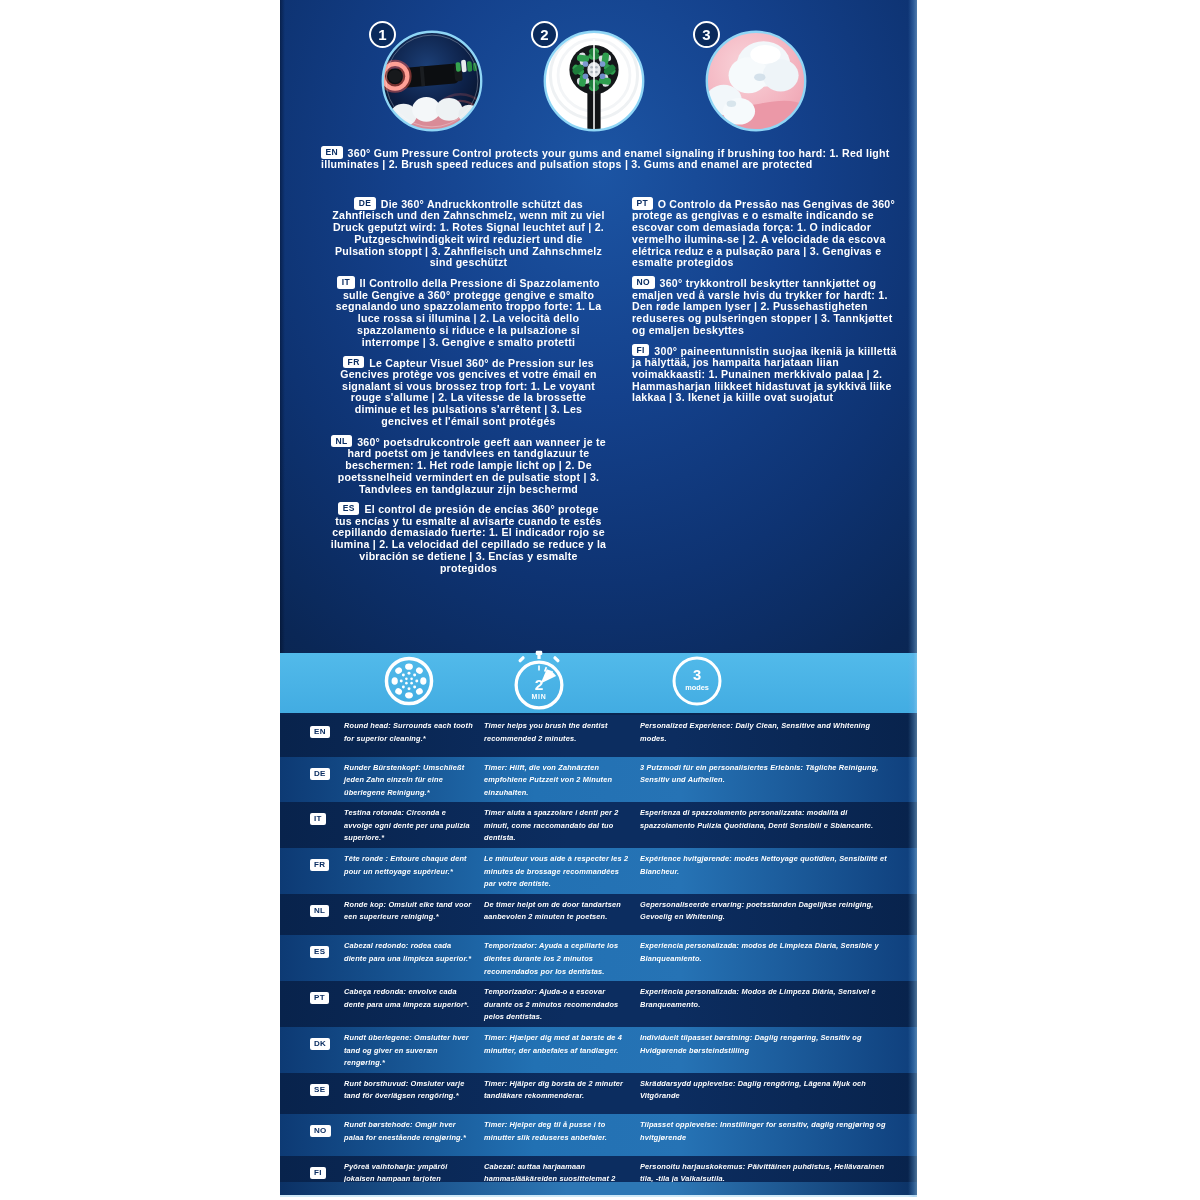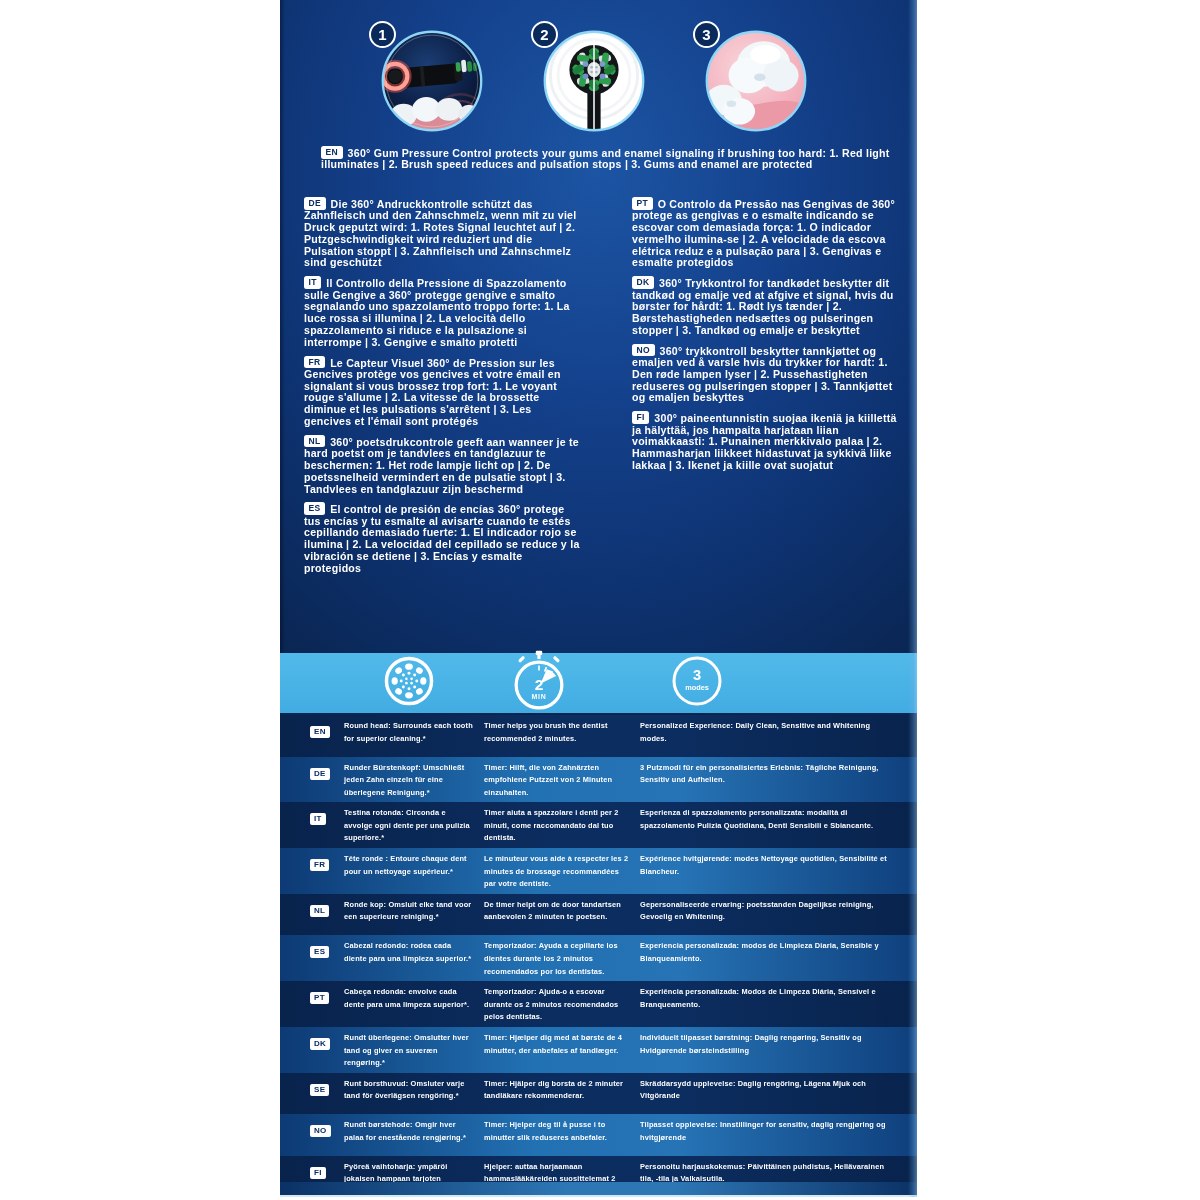--- a/index.html
+++ b/index.html
@@ -20,38 +20,38 @@
         background:#0a2a5c;border:2.5px solid #ffffff;color:#fff;font-weight:800;font-size:15px;
         display:flex;align-items:center;justify-content:center;box-sizing:border-box;}
   .fig1{left:99px;} .fig2{left:261px;} .fig3{left:423px;}
 
   
   .intro{position:absolute;left:41px;top:146px;width:588px;}
   .par{font-size:10.6px;line-height:11.8px;font-weight:700;letter-spacing:.25px;color:#fff;margin:0 0 7px 0;}
   .lbadge{display:inline-block;background:#fff;color:#0a2d62;font-weight:800;font-size:8.5px;line-height:1;
         padding:2px 4.5px;border-radius:2.5px;letter-spacing:.4px;vertical-align:1.5px;margin-right:5px;}
   .paracol{position:absolute;top:197px;width:277px;}
-  .paracol.left{left:24px;} .paracol.right{left:352px;}
+  .paracol.left{left:50px;text-align:center;} .paracol.right{left:352px;}
 
   
   .band{position:absolute;left:0;right:0;top:653px;height:60px;
         background:linear-gradient(180deg,#52baea 0%,#42acE2 100%);
         border-bottom:2px solid #0a2550;}
   .bandicon{position:absolute;top:50%;transform:translateY(-50%);}
   .bi-round{left:103px;} .bi-timer{left:230px;} .bi-modes{left:391px;}
 
   
   .ftable{position:absolute;left:0;right:0;top:715px;}
   .trow{display:grid;grid-template-columns:34px 140px 156px 1fr;padding:5px 20px 3px 30px;
         min-height:41.5px;box-sizing:border-box;align-items:start;}
   .trow.dark{background:linear-gradient(90deg,#08234c 0%,#0c2d60 45%,#0c2d60 62%,#08234c 100%);}
   .trow.light{background:linear-gradient(90deg,#0d3a74 0%,#2271b3 40%,#2673b5 63%,#0f3f7c 100%);}
   .tbadge{display:inline-block;background:#fff;color:#0a2d62;font-weight:800;font-size:8px;line-height:1;
         padding:2px 4px;border-radius:2px;letter-spacing:.3px;margin-top:1px;}
-  .cell{font-size:7.4px;line-height:12.6px;font-weight:700;color:#fff;letter-spacing:.15px;margin:0;padding:0 10px 0 0;}
+  .cell{font-size:7.4px;line-height:12.6px;font-weight:700;color:#fff;letter-spacing:.15px;margin:0;padding:0 10px 0 0;font-style:italic;}
   .cell b{font-weight:800;}
 
   
   .bstrip{position:absolute;left:0;right:0;bottom:2px;height:13px;
         background:linear-gradient(90deg,#0b3165 0%,#2d77b5 45%,#2d77b5 62%,#0b3165 100%);}
   .bline{position:absolute;left:0;right:0;bottom:0;height:2px;background:#cfe9f7;}
 </style>
 </head>
 <body>
 
@@ -203,21 +203,20 @@
 
   <div class="paracol left">
     <p class="par"><span class="lbadge">DE</span><span>Die 360° Andruckkontrolle schützt das Zahnfleisch und den Zahnschmelz, wenn mit zu viel Druck geputzt wird: 1. Rotes Signal leuchtet auf | 2. Putzgeschwindigkeit wird reduziert und die Pulsation stoppt | 3. Zahnfleisch und Zahnschmelz sind geschützt</span></p>
     <p class="par"><span class="lbadge">IT</span><span>Il Controllo della Pressione di Spazzolamento sulle Gengive a 360° protegge gengive e smalto segnalando uno spazzolamento troppo forte: 1. La luce rossa si illumina | 2. La velocità dello spazzolamento si riduce e la pulsazione si interrompe | 3. Gengive e smalto protetti</span></p>
     <p class="par"><span class="lbadge">FR</span><span>Le Capteur Visuel 360° de Pression sur les Gencives protège vos gencives et votre émail en signalant si vous brossez trop fort: 1. Le voyant rouge s'allume | 2. La vitesse de la brossette diminue et les pulsations s'arrêtent | 3. Les gencives et l'émail sont protégés</span></p>
     <p class="par"><span class="lbadge">NL</span><span>360° poetsdrukcontrole geeft aan wanneer je te hard poetst om je tandvlees en tandglazuur te beschermen: 1. Het rode lampje licht op | 2. De poetssnelheid vermindert en de pulsatie stopt | 3. Tandvlees en tandglazuur zijn beschermd</span></p>
     <p class="par"><span class="lbadge">ES</span><span>El control de presión de encías 360° protege tus encías y tu esmalte al avisarte cuando te estés cepillando demasiado fuerte: 1. El indicador rojo se ilumina | 2. La velocidad del cepillado se reduce y la vibración se detiene | 3. Encías y esmalte protegidos</span></p>
   </div>
   <div class="paracol right">
     <p class="par"><span class="lbadge">PT</span><span>O Controlo da Pressão nas Gengivas de 360° protege as gengivas e o esmalte indicando se escovar com demasiada força: 1. O indicador vermelho ilumina-se | 2. A velocidade da escova elétrica reduz e a pulsação para | 3. Gengivas e esmalte protegidos</span></p>
-    <p class="par"><span class="lbadge">DK</span><span>360° Trykkontrol for tandkødet beskytter dit tandkød og emalje ved at afgive et signal, hvis du børster for hårdt: 1. Rødt lys tænder | 2. Børstehastigheden nedsættes og pulseringen stopper | 3. Tandkød og emalje er beskyttet</span></p>
     <p class="par"><span class="lbadge">NO</span><span>360° trykkontroll beskytter tannkjøttet og emaljen ved å varsle hvis du trykker for hardt: 1. Den røde lampen lyser | 2. Pussehastigheten reduseres og pulseringen stopper | 3. Tannkjøttet og emaljen beskyttes</span></p>
     <p class="par"><span class="lbadge">FI</span><span>300° paineentunnistin suojaa ikeniä ja kiillettä ja hälyttää, jos hampaita harjataan liian voimakkaasti: 1. Punainen merkkivalo palaa | 2. Hammasharjan liikkeet hidastuvat ja sykkivä liike lakkaa | 3. Ikenet ja kiille ovat suojatut</span></p>
   </div>
 
   <div class="band">
     <div class="bandicon bi-round">
       <svg width="52" height="52" viewBox="0 0 60 60">
         <circle cx="30" cy="30" r="26" fill="none" stroke="#ffffff" stroke-width="4"></circle>
         <g fill="#ffffff">
           <ellipse cx="30" cy="13.5" rx="4.5" ry="3.6"></ellipse>
@@ -337,21 +336,21 @@
     <div class="trow light">
       <span><span class="tbadge">NO</span></span>
       <p class="cell"><b>Rundt børstehode:</b> <span>Omgir hver palaa for enestående rengjøring.*</span></p>
       <p class="cell"><b>Timer:</b> <span>Hjelper deg til å pusse i to minutter slik reduseres anbefaler.</span></p>
       <p class="cell"><b>Tilpasset opplevelse:</b> <span>Innstillinger for sensitiv, daglig rengjøring og hvitgjørende</span></p>
     </div>
 
     <div class="trow dark">
       <span><span class="tbadge">FI</span></span>
       <p class="cell"><b>Pyöreä vaihtoharja:</b> <span>ympäröi jokaisen hampaan tarjoten ylivoimaisen puhdistuksen.*</span></p>
-      <p class="cell"><b>Hjelper:</b> <span>auttaa harjaamaan hammaslääkäreiden suosittelemat 2 minuuttia.</span></p>
+      <p class="cell"><b>Cabezal:</b> <span>auttaa harjaamaan hammaslääkäreiden suosittelemat 2 minuuttia.</span></p>
       <p class="cell"><b>Personoitu harjauskokemus:</b> <span>Päivittäinen puhdistus, Hellävarainen tila, -tila ja Valkaisutila.</span></p>
     </div>
 
   </div>
 
   <div class="bstrip"></div>
   <div class="bline"></div>
 </div>
 
 </body></html>

